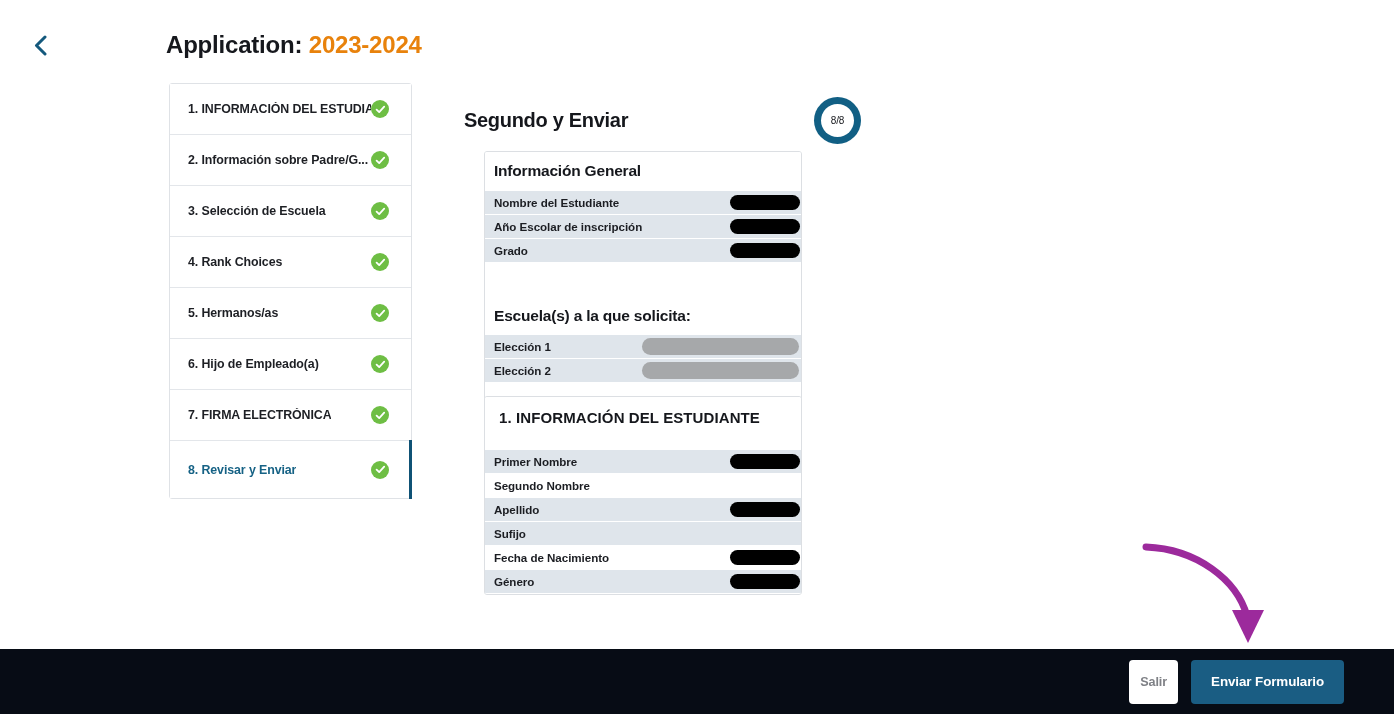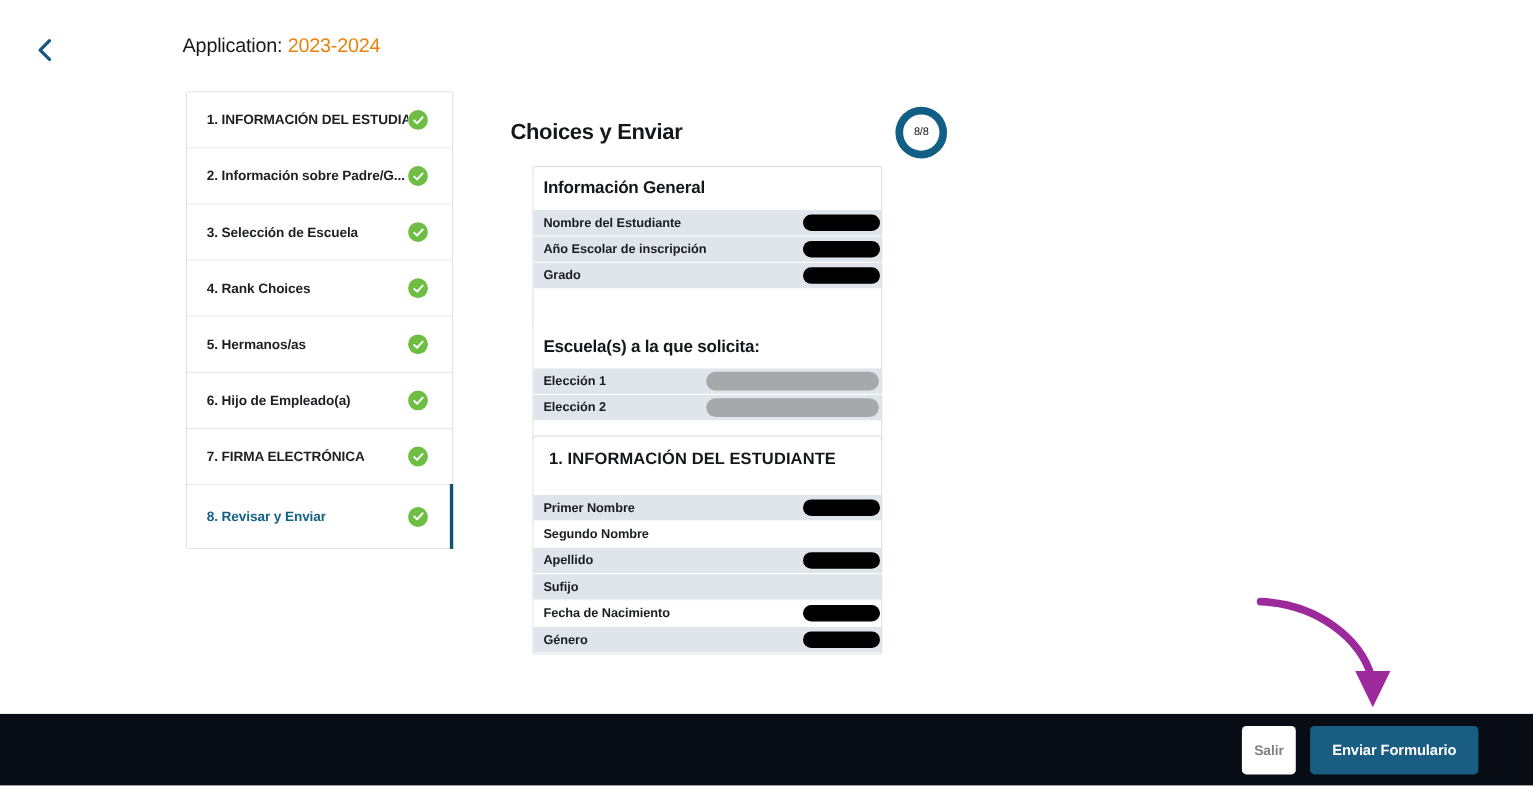--- a/index.html
+++ b/index.html
@@ -34,22 +34,22 @@
     background: transparent;
     border: none;
   }
   .back-btn svg { display: block; }
 
   
   .page-title {
     position: absolute;
     left: 166px;
     top: 31px;
-    font-size: 18px;
-    font-weight: normal;
+    font-size: 24px;
+    font-weight: bold;
     color: #16181d;
     letter-spacing: -0.2px;
     white-space: nowrap;
   }
   .page-title .year { color: #e8820c; }
 
   
   .steps-card {
     position: absolute;
     left: 169px;
@@ -337,21 +337,21 @@
         <span class="step-label">8. Revisar y Enviar</span>
         <span class="check-icon">
           <svg width="11" height="11" viewBox="0 0 11 11">
             <polyline points="1.6,5.6 4.2,8.1 9.2,2.6" fill="none" stroke="#ffffff" stroke-width="1.8" stroke-linecap="round" stroke-linejoin="round"></polyline>
           </svg>
         </span>
       </div>
     </div>
 
   <div class="main-head">
-    <div class="main-title">Choices y Enviar</div>
+    <div class="main-title">Segundo y Enviar</div>
     <div class="progress-ring">
       <div class="inner">
         <span class="ptext">8/8</span>
       </div>
     </div>
   </div>
 
   <div class="card" id="card-general">
     <div class="card-heading">Información General</div>
     <div id="rows-general">

